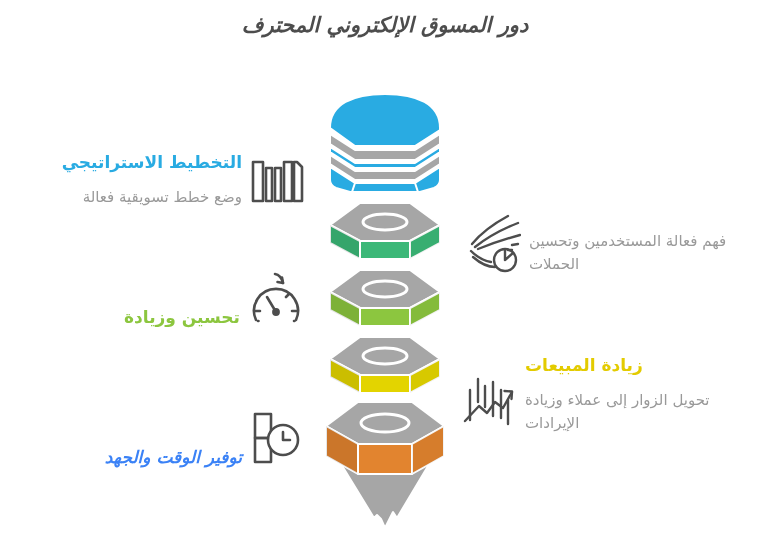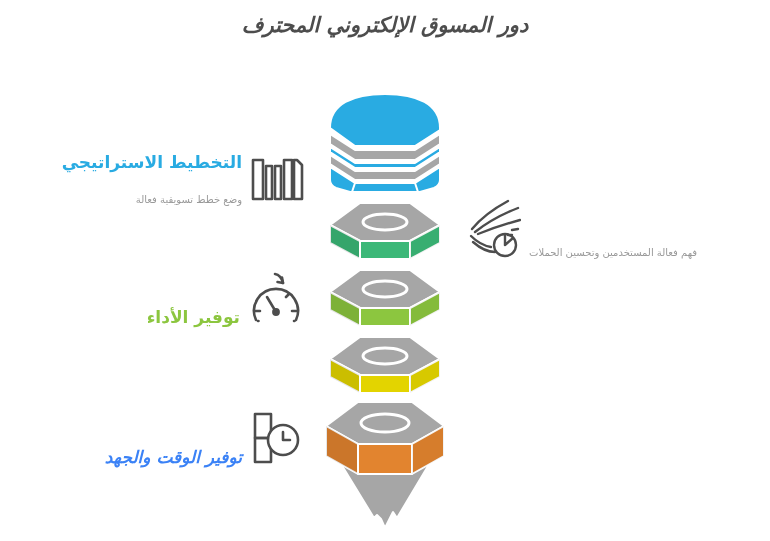--- a/index.html
+++ b/index.html
@@ -6,21 +6,21 @@
   .canvas{position:relative;width:770px;height:541px;background:#ffffff;overflow:hidden;
           font-family:"DejaVu Sans",sans-serif;}
   .page-title{position:absolute;top:13px;left:0;right:0;text-align:center;direction:rtl;
               font-size:21px;font-weight:bold;font-style:italic;}
   .funnel{position:absolute;left:318px;top:88px;width:134px;height:450px;}
   .item{position:absolute;display:flex;gap:8px;align-items:flex-end;}
   .item .txt{flex:1;direction:rtl;}
   .item.left .txt{text-align:right;}
   .item.right .txt{text-align:left;}
   .label{font-size:17px;font-weight:bold;line-height:1.25;}
-  .desc{font-size:10px;color:#999999;margin-top:19px;line-height:1.5;}
+  .desc{font-size:15px;color:#999999;margin-top:13px;line-height:1.5;}
   .icon{flex:0 0 auto;}
   .icon svg{display:block;stroke:#4D4D4D;fill:none;stroke-linecap:round;stroke-linejoin:round;}
   .pt10{padding-top:10px}.pt12{padding-top:13px}.pt18{padding-top:19px}
 </style>
 </head>
 <body>
 <div class="canvas">
 
   <div class="page-title" style="color: rgb(77, 77, 77);">دور المسوق الإلكتروني المحترف</div>
 
@@ -91,21 +91,21 @@
         <rect x="16" y="13" width="6" height="33"></rect>
         <rect x="25" y="13" width="6" height="33"></rect>
         <rect x="34" y="7" width="8" height="39"></rect>
         <path d="M44,7 L47,7 L52,12 L52,46 L44,46 Z"></path>
       </svg>
     </div>
   </div>
 
   <div class="item left" style="top:270px;left:40px;width:264px">
     <div class="txt pt12">
-      <div class="label" style="color: rgb(140, 198, 63);">توفير الأداء</div>
+      <div class="label" style="color: rgb(140, 198, 63);">تحسين وزيادة</div>
     </div>
     <div class="icon">
       <svg width="56" height="58" viewBox="0 0 56 58" stroke-width="2.6">
         <path d="M27,4 q6,1 8,9"></path>
         <path d="M35,13 L34,7.5 M35,13 L29.5,12"></path>
         <path d="M8,50 A22,22 0 1 1 48,50"></path>
         <path d="M28,42 L19,27"></path>
         <circle cx="28" cy="42" r="2.6" fill="#4D4D4D"></circle>
         <path d="M7,41 l5,0 M44,41 l5,0 M38,27 l3,-3 M10,51 l0.5,0 M46,51 l0.5,0"></path>
       </svg>
@@ -137,14 +137,27 @@
         <path d="M49,32 l6,-1 M45,37 l4,0"></path>
         <circle cx="42" cy="47" r="11"></circle>
         <path d="M42,47 L42,36.5 M42,47 L50,40"></path>
       </svg>
     </div>
     <div class="txt pt18">
       <div class="desc">فهم فعالة المستخدمين وتحسين الحملات</div>
     </div>
   </div>
 
+  <div class="item right" style="top:336px;left:463px;width:285px">
+    <div class="icon">
+      <svg width="54" height="60" viewBox="0 0 54 60" stroke-width="2.4">
+        <path d="M7,16 L7,46 M15,5 L15,28 M22,12 L22,33 M30,8 L30,42 M38,16 L38,44 M45,26 L45,50"></path>
+        <path d="M2,47 L16,32 L24,39 L32,28 L40,34 L49,18"></path>
+        <path d="M49,17.5 L41.5,17 M49,17.5 L48.5,25"></path>
+      </svg>
+    </div>
+    <div class="txt pt18">
+      <div class="label" style="color: rgb(227, 203, 0);">زيادة المبيعات</div>
+      <div class="desc">تحويل الزوار إلى عملاء وزيادة الإيرادات</div>
+    </div>
+  </div>
 
 </div>
 
 </body></html>

